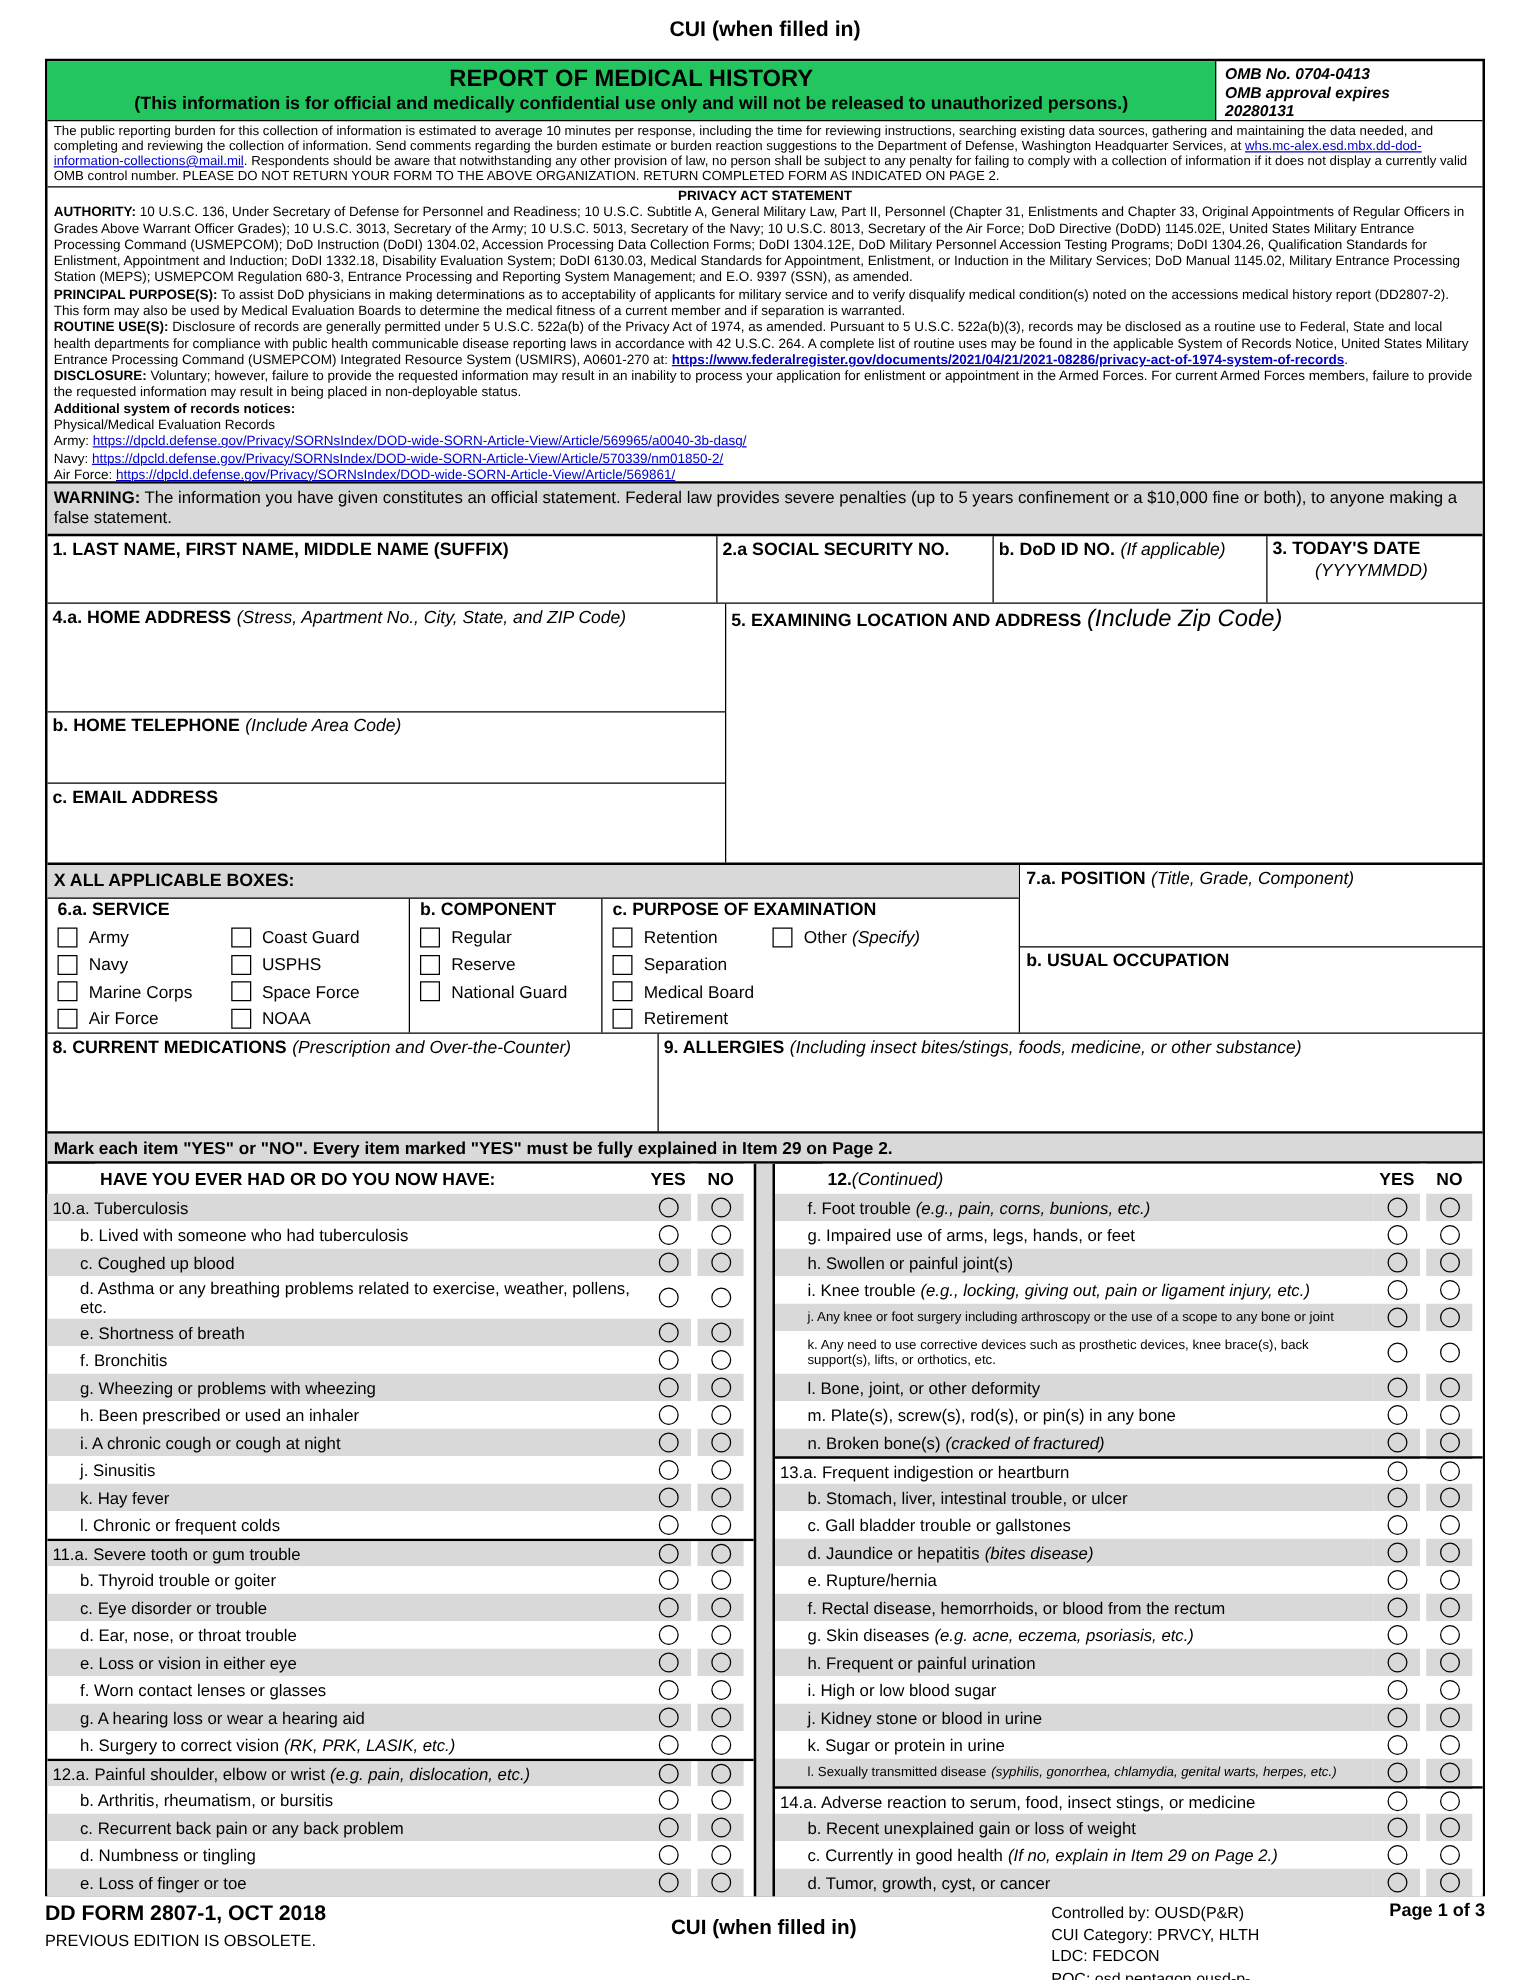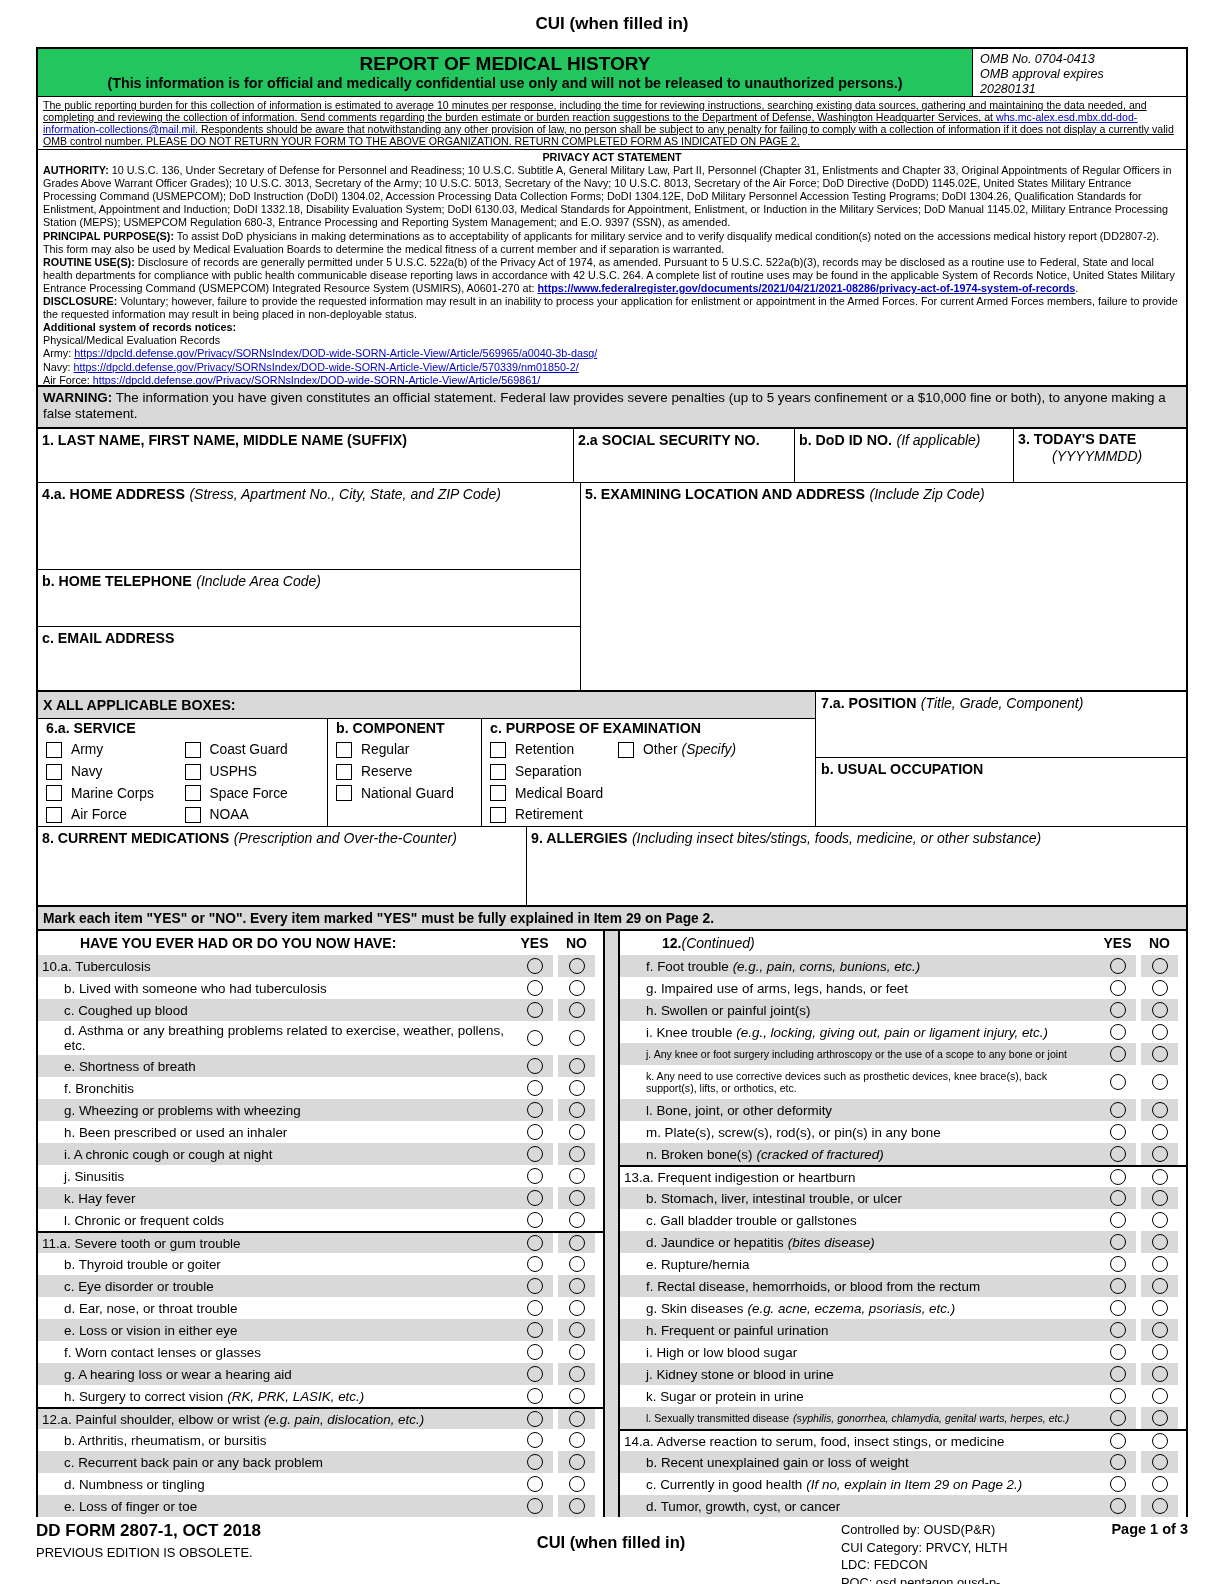--- a/index.html
+++ b/index.html
@@ -9,23 +9,23 @@
   .form{margin:0 36px;height:1470px;border:2.5px solid #000;display:flex;flex-direction:column;background:#fff;}
   .gray{background:#d9d9d9;}
   .link{color:#0000cc;text-decoration:underline;cursor:pointer;}
   .blink{font-weight:bold;}
   .hint{font-style:italic;font-weight:normal;text-align:right;}
   
   .title-row{height:48px;display:flex;border-bottom:1.5px solid #000;flex:none;}
   .title-box{flex:1;background:#22c55e;border-right:1.5px solid #000;display:flex;flex-direction:column;justify-content:center;align-items:center;}
   .title{font-size:19px;font-weight:bold;line-height:22px;}
   .subtitle{font-size:14.3px;font-weight:bold;line-height:17px;}
-  .omb-box{width:213px;padding:3px 7px;font-style:italic;font-size:12.5px;line-height:15px;}
+  .omb-box{width:213px;padding:3px 7px;font-style:italic;font-size:12.5px;line-height:15px;font-weight:bold;}
   
-  .burden{height:53px;flex:none;padding:3px 5px;font-size:10.6px;line-height:11.9px;border-bottom:1.5px solid #000;text-decoration:underline;}
+  .burden{height:53px;flex:none;padding:3px 5px;font-size:10.6px;line-height:11.9px;border-bottom:1.5px solid #000;}
   .privacy{height:237px;flex:none;padding:1px 5px;font-size:10.8px;line-height:13.1px;border-bottom:2.5px solid #000;overflow:hidden;}
   .privacy-title{text-align:center;font-weight:bold;}
   
   .warning{height:42px;flex:none;padding:3px 5px;font-size:13.4px;line-height:16px;border-bottom:2.5px solid #000;}
   
   .row1{display:flex;height:54px;flex:none;border-bottom:1.5px solid #000;}
   .fcell{border-right:1.5px solid #000;padding:2px 4px;position:relative;}
   .fcell:last-child{border-right:none;}
   .flabel{font-weight:bold;font-size:14.2px;line-height:17px;}
   .r1-name{width:536px;}.r1-ssn{width:221px;}.r1-dod{width:219px;}.r1-date{flex:1;}
@@ -162,21 +162,21 @@
         <span class="hint" style="font-size:14px;">(Include Area Code)</span>
         <div class="field-space"></div>
       </div>
       <div class="addr-c">
         <span class="flabel">c. EMAIL ADDRESS</span>
         <div class="field-space"></div>
       </div>
     </div>
     <div class="addr-right">
       <span class="flabel">5. EXAMINING LOCATION AND ADDRESS</span>
-      <span class="hint" style="font-size:14px;">(Include Zip Code)</span>
+      <span class="hint" style="font-size:19px;">(Include Zip Code)</span>
       <div class="field-space"></div>
     </div>
   </div>
 
   <div class="boxes-section">
     <div class="boxes-left">
       <div class="boxes-bar">X ALL APPLICABLE BOXES:</div>
       <div class="boxes-grid">
         <div class="svc-col">
           <div class="col-head">6.a. SERVICE</div>

